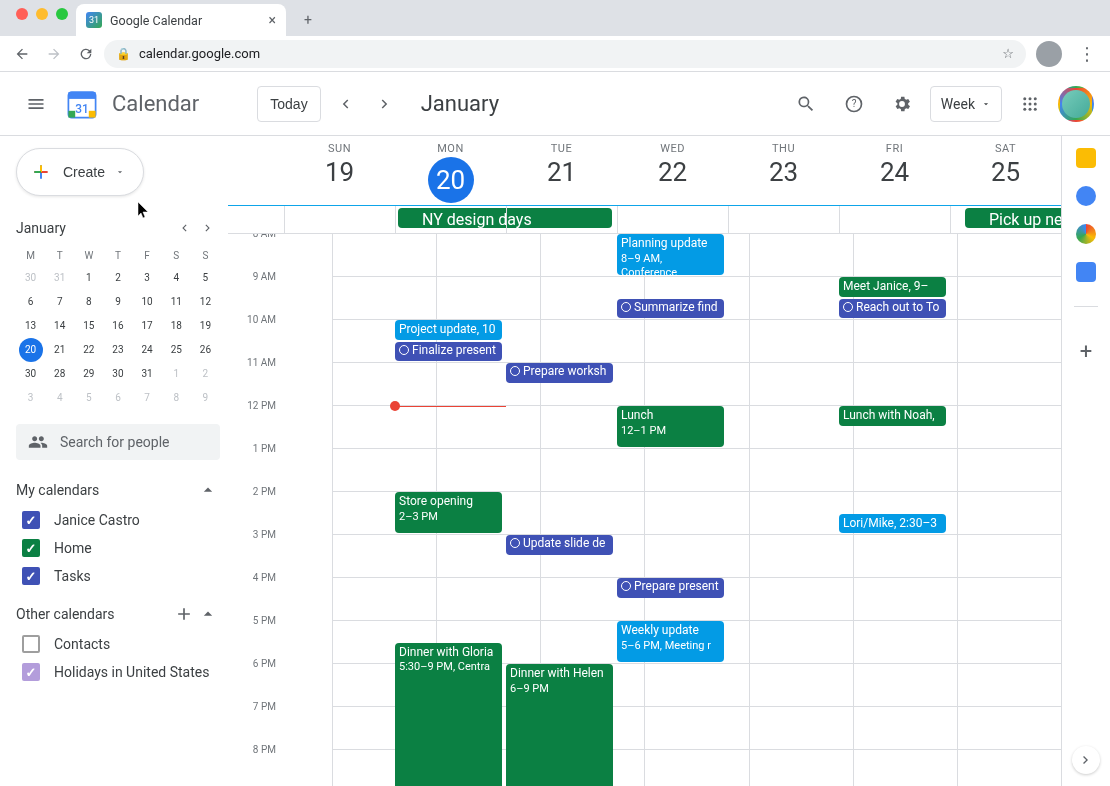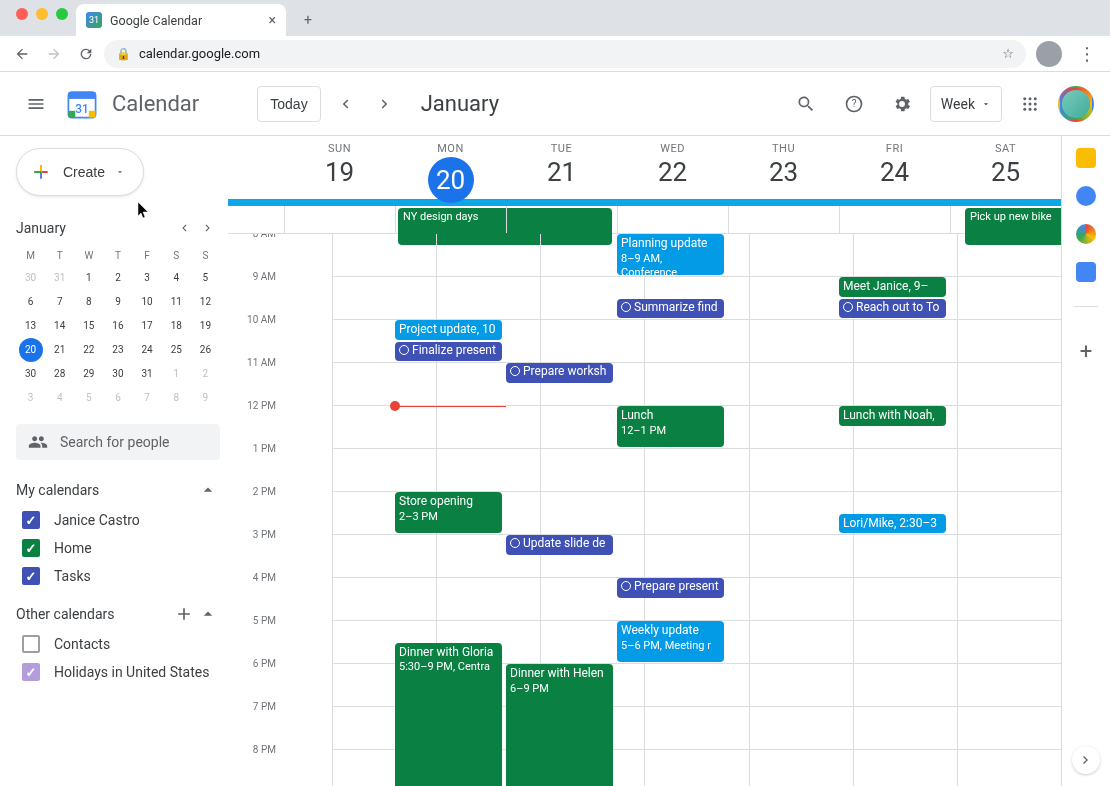--- a/index.html
+++ b/index.html
@@ -60,29 +60,29 @@
   .checkbox{width:18px;height:18px;border-radius:2px;display:flex;align-items:center;justify-content:center;}
   .cb-blue{background:#3f51b5;}
   .cb-green{background:#0b8043;}
   .cb-empty{border:2px solid #9e9e9e;background:#fff;}
   .cb-purple{background:#b39ddb;}
   .check{color:#fff;font-size:13px;font-weight:bold;}
 
   
   .cal-wrap{flex:1;display:flex;position:relative;}
   .cal-main{flex:1;display:flex;flex-direction:column;border-right:1px solid #dadce0;overflow:hidden;}
-  .dow-row{display:flex;height:70px;border-bottom:7px solid #0ea5e9;}
+  .dow-row{display:flex;height:70px;border-bottom:1px solid #0ea5e9;}
   .gutter{width:56px;flex-shrink:0;}
   .dow-cell{flex:1;text-align:center;padding-top:6px;}
   .dow-label{font-size:11px;color:#70757a;letter-spacing:0.5px;}
   .dow-num{font-size:26px;color:#3c4043;margin-top:2px;}
   .dow-num.today{background:#1a73e8;color:#fff;width:46px;height:46px;border-radius:50%;line-height:46px;margin:2px auto 0;}
   .allday-row{display:flex;height:28px;position:relative;border-bottom:1px solid #dadce0;}
   .ad-cell{flex:1;border-left:1px solid #dadce0;position:relative;}
-  .ad-event{position:absolute;height:37px;border-radius:4px;color:#fff;font-size:11px;padding:2px 5px;top:2px;overflow:hidden;white-space:nowrap;}
+  .ad-event{position:absolute;height:20px;border-radius:4px;color:#fff;font-size:16px;padding:2px 24px;top:2px;overflow:hidden;white-space:nowrap;}
   .grid-body{flex:1;overflow:hidden;position:relative;}
   .grid-scroll{position:relative;}
   .hour-row{display:flex;height:43px;gap:48px;}
   .hour-label{width:56px;text-align:right;padding-right:8px;font-size:10px;color:#70757a;position:relative;top:-6px;}
   .hour-cells{flex:1;display:flex;}
   .hour-cell{flex:1;border-left:1px solid #dadce0;border-bottom:1px solid #dadce0;}
   .events-layer{position:absolute;inset:0;display:flex;}
   .ev-gutter{width:56px;}
   .ev-col{flex:1;position:relative;}
   .event{position:absolute;left:0;right:4px;border-radius:4px;color:#fff;font-size:12px;padding:2px 4px;overflow:hidden;line-height:1.3;}

